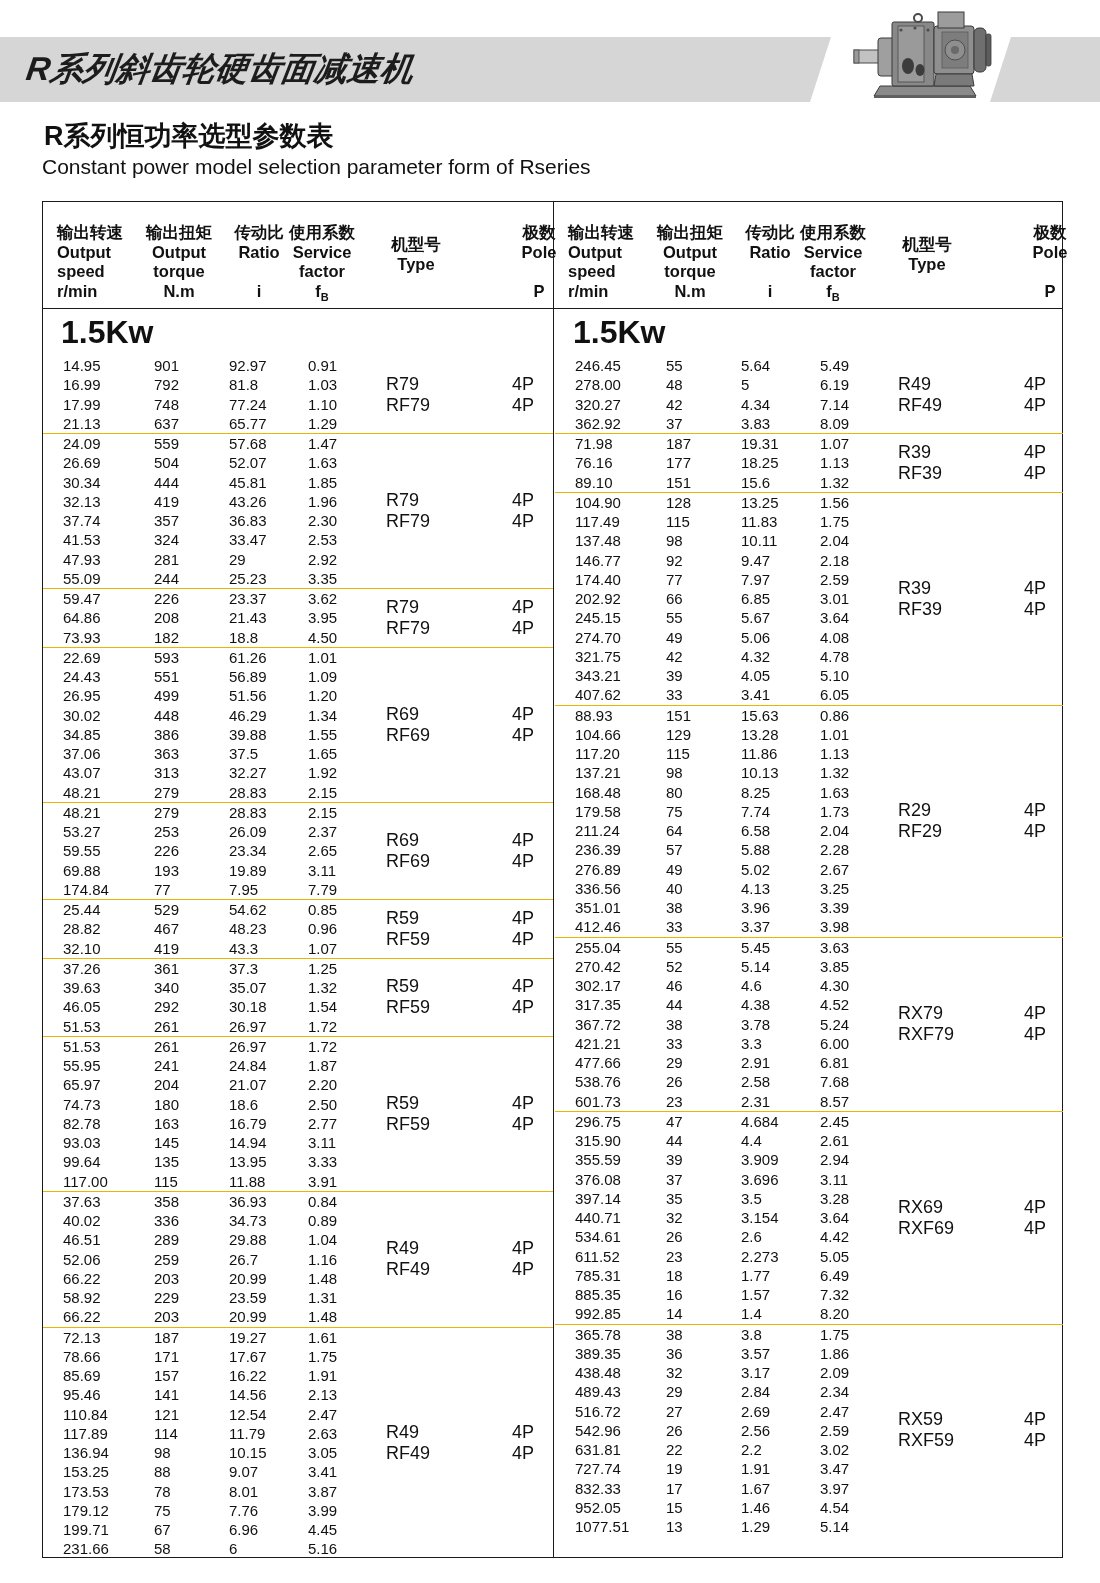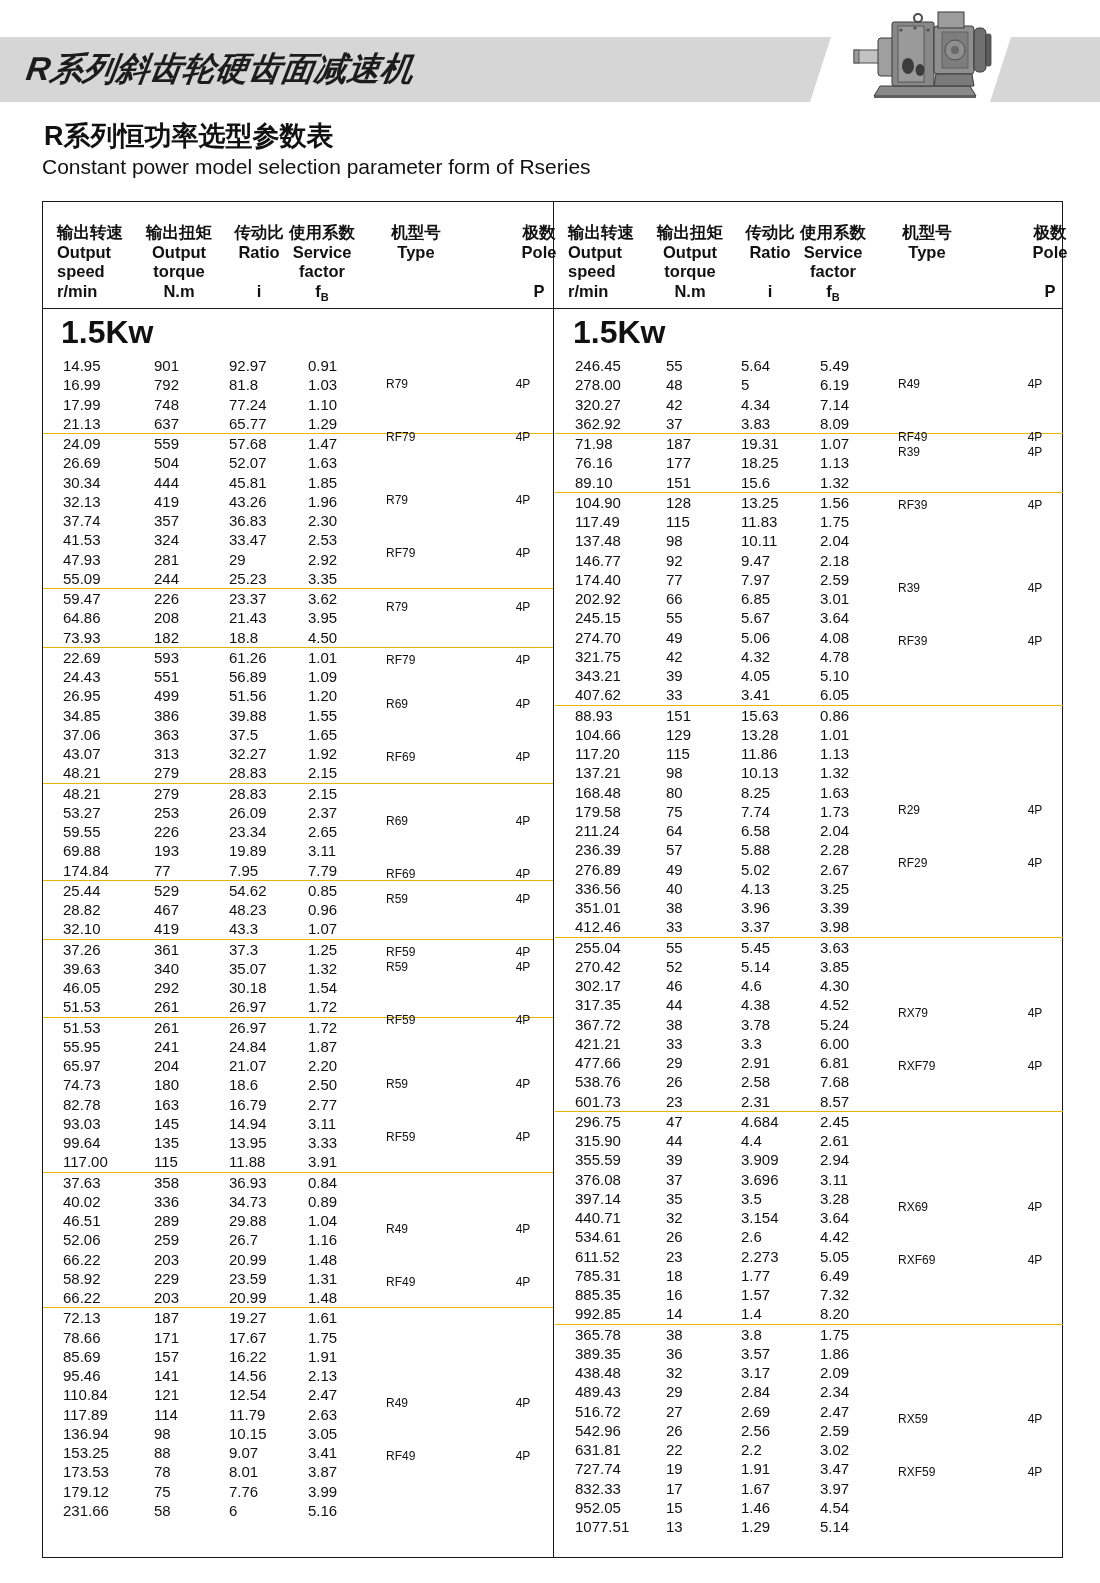--- a/index.html
+++ b/index.html
@@ -29,36 +29,36 @@
   .hhalf{position:absolute;top:0;height:106px;}
   .hhalf.lh{left:0;width:510px;}
   .hhalf.rh{left:511px;right:0;}
   .hcell{position:absolute;top:21px;font-weight:bold;text-align:center;}
   .hline{height:19.5px;line-height:19.5px;font-size:16.5px;white-space:nowrap;}
   .hline sub{font-size:11px;}
   .hc0{left:14px;width:96px;text-align:left;}
   .hc1{left:96px;width:80px;}
   .hc2{left:180px;width:72px;}
   .hc3{left:240px;width:78px;}
-  .hc4{left:333px;width:80px;}
+  .hc4{left:333px;width:80px;margin-top:12px;}
   .hc5{left:458px;width:76px;}
 
   .col{position:absolute;top:106px;height:1251px;}
   .col.lcol{left:0;width:510px;}
   .col.rcol{left:512px;width:508px;}
   .kw{height:48px;display:flex;align-items:center;padding-left:18px;
       font-size:32px;font-weight:bold;}
   .group{position:relative;border-bottom:1px solid #eab308;}
   .col .group:last-child{border-bottom:none;}
   .row{position:relative;height:19.25px;}
   .cell{position:absolute;font-size:15px;line-height:19.25px;white-space:nowrap;}
   .c0{left:20px;} .c1{left:111px;} .c2{left:186px;} .c3{left:265px;}
   .typeblock{position:absolute;left:343px;top:0;bottom:0;
              display:flex;flex-direction:column;justify-content:center;}
-  .typeline{position:relative;height:21px;width:165px;font-size:12px;line-height:21px;margin-top:32px;}
+  .typeline{position:relative;height:21px;width:165px;font-size:18px;line-height:21px;}
   .typeline .pole{position:absolute;left:112px;width:50px;text-align:center;}
 </style>
 </head>
 <body>
 
 <div class="banner">
   <div class="band band-main">
     <div class="banner-title">R系列斜齿轮硬齿面减速机</div>
   </div>
   <div class="band band-right"></div>
@@ -302,20 +302,26 @@
           <span class="cell c2">56.89</span>
           <span class="cell c3">1.09</span>
         </div>
         <div class="row">
           <span class="cell c0">26.95</span>
           <span class="cell c1">499</span>
           <span class="cell c2">51.56</span>
           <span class="cell c3">1.20</span>
         </div>
         <div class="row">
+          <span class="cell c0">30.02</span>
+          <span class="cell c1">448</span>
+          <span class="cell c2">46.29</span>
+          <span class="cell c3">1.34</span>
+        </div>
+        <div class="row">
           <span class="cell c0">34.85</span>
           <span class="cell c1">386</span>
           <span class="cell c2">39.88</span>
           <span class="cell c3">1.55</span>
         </div>
         <div class="row">
           <span class="cell c0">37.06</span>
           <span class="cell c1">363</span>
           <span class="cell c2">37.5</span>
           <span class="cell c3">1.65</span>
@@ -584,20 +590,26 @@
           <span class="cell c2">8.01</span>
           <span class="cell c3">3.87</span>
         </div>
         <div class="row">
           <span class="cell c0">179.12</span>
           <span class="cell c1">75</span>
           <span class="cell c2">7.76</span>
           <span class="cell c3">3.99</span>
         </div>
         <div class="row">
+          <span class="cell c0">199.71</span>
+          <span class="cell c1">67</span>
+          <span class="cell c2">6.96</span>
+          <span class="cell c3">4.45</span>
+        </div>
+        <div class="row">
           <span class="cell c0">231.66</span>
           <span class="cell c1">58</span>
           <span class="cell c2">6</span>
           <span class="cell c3">5.16</span>
         </div>
         <div class="typeblock">
           <div class="typeline"><span class="tname">R49</span><span class="pole">4P</span></div>
           <div class="typeline"><span class="tname">RF49</span><span class="pole">4P</span></div>
         </div>
       </div>

